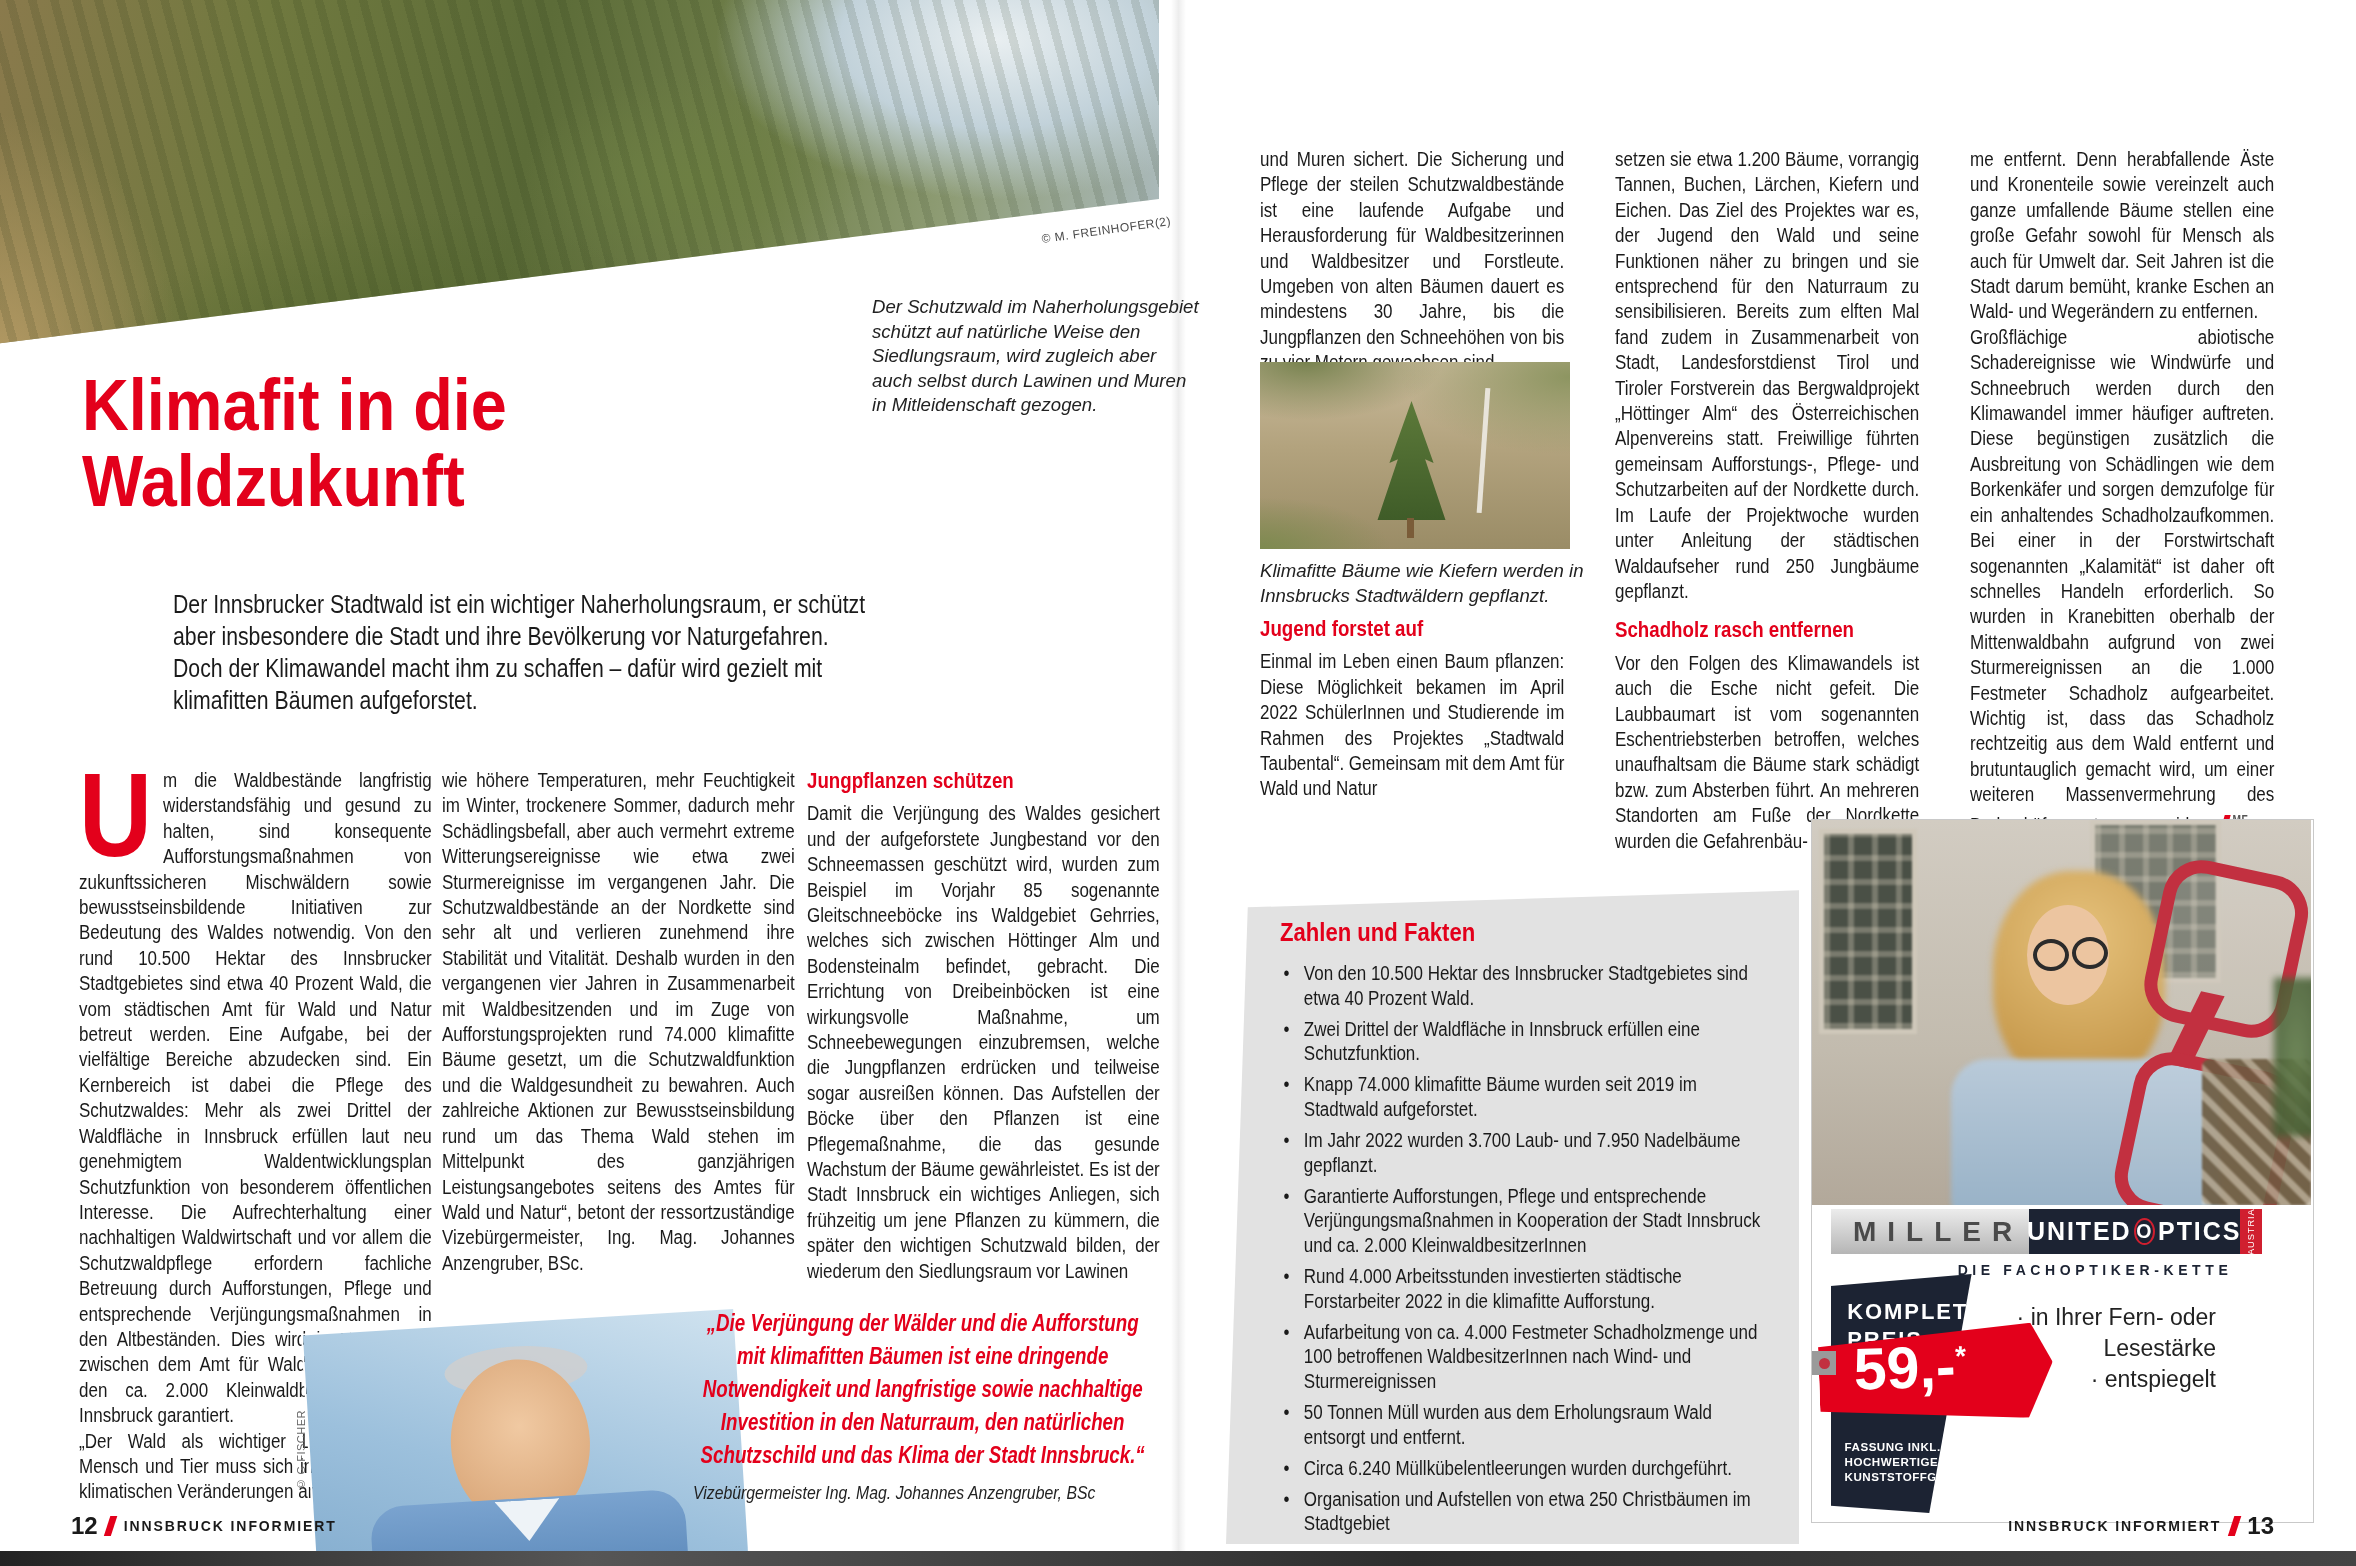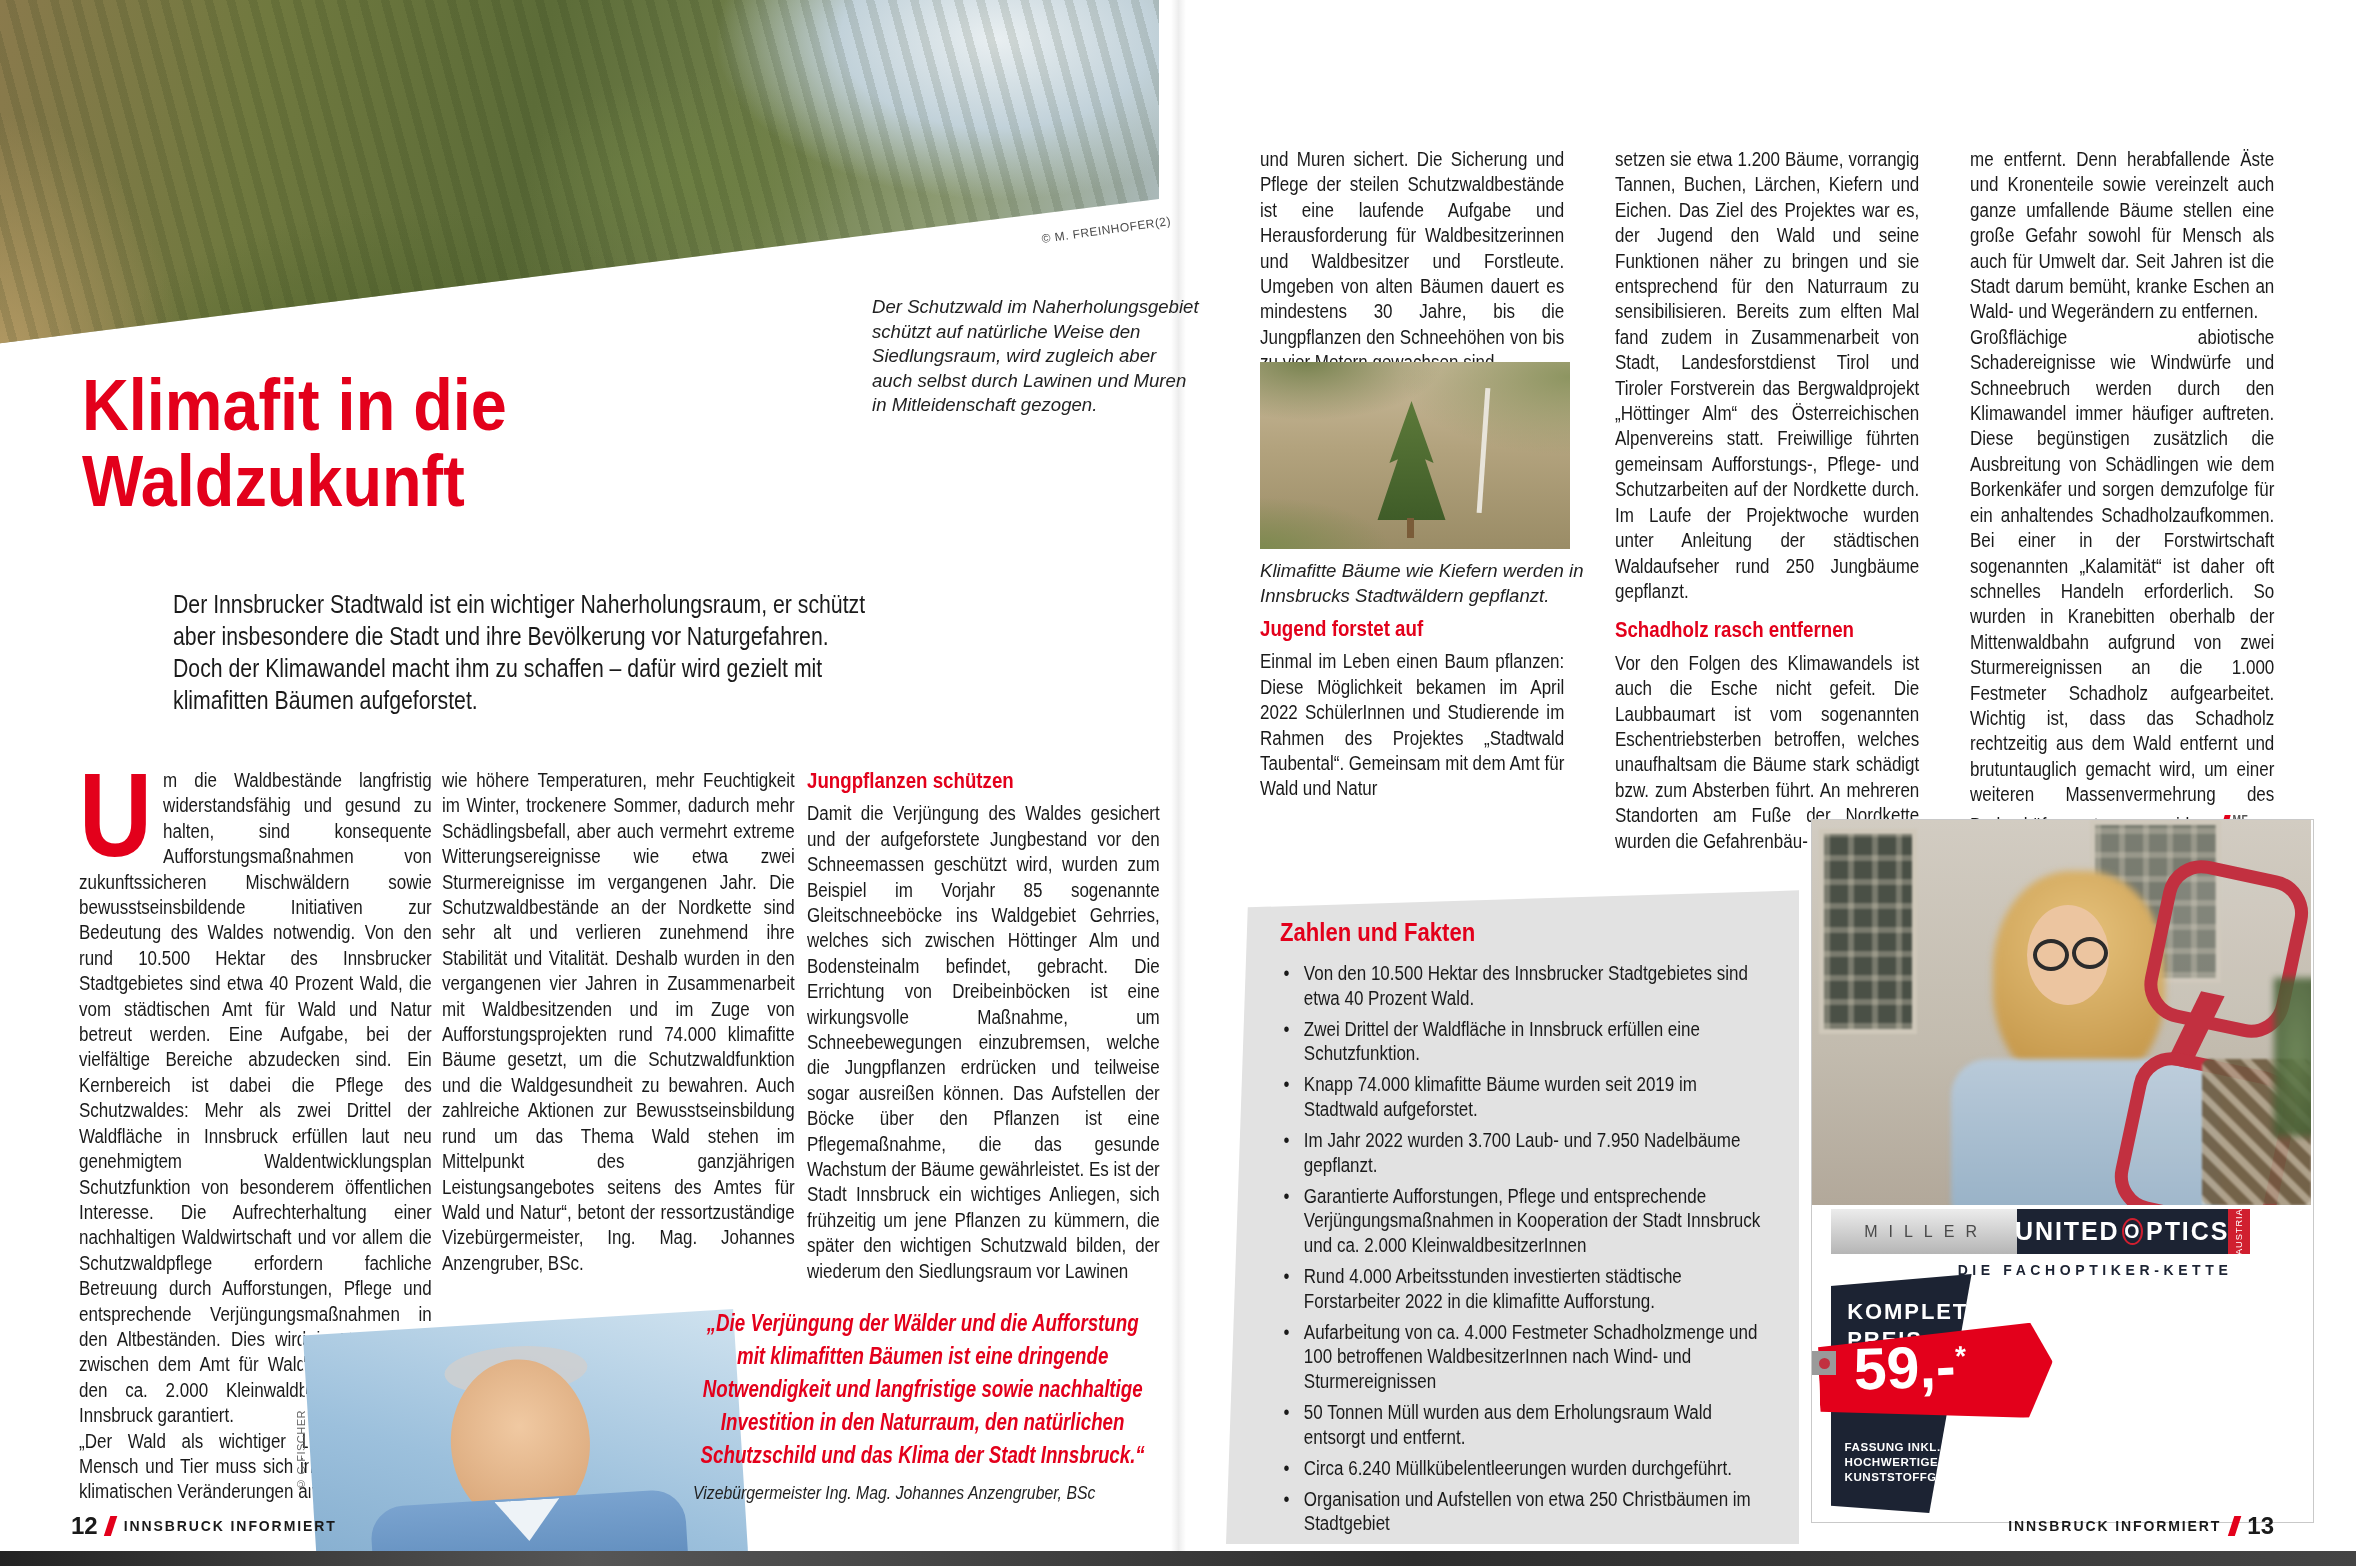--- a/index.html
+++ b/index.html
@@ -104,22 +104,22 @@
   .chairblob{position:absolute;left:390px;top:239px;width:109px;height:146px;border-radius:7.4px;background:#6d5b40;
     opacity:.9;filter:blur(0.9px);}
   .chairblob:after{content:"";position:absolute;inset:0;
     background:repeating-linear-gradient(45deg, rgba(240,230,210,.5) 0 7.4px, transparent 7.4px 18.6px);}
   .plantblob{position:absolute;left:462px;top:158px;width:45px;height:158px;
     background:radial-gradient(#5f7d4a,#40582f);filter:blur(3.7px);opacity:.85;}
   .ad-head{position:absolute;left:18.6px;top:158px;font-weight:700;font-size:35px;line-height:43px;
     letter-spacing:0.9px;color:#111;}
   .ad-head .red{color:#e3001b;}
   .ad-logobar{position:absolute;left:18.6px;top:389px;height:45px;display:flex;}
-  .logo-miller{width:181px;background:linear-gradient(180deg,#ececec,#b5b5b5);color:#4a4a4a;font-weight:400;
-    font-size:16px;letter-spacing:11px;display:flex;align-items:center;justify-content:center;padding-left:5px;}
+  .logo-miller{width:181px;background:linear-gradient(180deg,#ececec,#b5b5b5);color:#4a4a4a;font-weight:700;
+    font-size:28px;letter-spacing:11px;display:flex;align-items:center;justify-content:center;padding-left:17px;}
   .logo-united{width:211px;background:#1c2333;color:#fff;font-weight:700;font-size:25px;letter-spacing:1.9px;
     display:flex;align-items:center;justify-content:center;gap:1.9px;}
   .oring{display:inline-block;width:23px;height:23px;line-height:23px;border:2.8px solid #d01f2f;border-radius:50%;
     text-align:center;font-size:19.5px;margin:0 0.9px;}
   .logo-tab{width:22px;background:#d01f2f;color:#fff;font-size:9.3px;letter-spacing:0.9px;
     writing-mode:vertical-rl;transform:rotate(180deg);display:flex;align-items:center;justify-content:center;}
   .ad-tagline{position:absolute;left:130px;top:442px;width:306px;text-align:center;color:#1c2333;
     font-size:14px;letter-spacing:4.6px;font-weight:700;}
   .price-navy{position:absolute;left:18.6px;top:454px;width:141px;height:239px;background:#1c2333;
     clip-path:polygon(0 5%,100% 0,70% 100%,0 97%);}
@@ -263,20 +263,24 @@
         <div>KOMPLETT</div>
         <div>PREIS</div>
       </div>
       <div class="price-sub">FASSUNG INKL. HOCHWERTIGER KUNSTSTOFFGLÄSER</div>
     </div>
     <div class="price-red">
       <div class="num"><span>59,-</span><sup>*</sup></div>
     </div>
     <div class="stamp"></div>
     <div class="offer">
+      <ul class="offer-points">
+        <li>in Ihrer Fern- oder Lesestärke</li>
+        <li>entspiegelt</li>
+      </ul>
 
     </div>
   </div>
 
   <div class="abs footer f-left">
     <span class="pagenum">12</span>
     <span class="redmark"></span>
     <span class="f-label">INNSBRUCK INFORMIERT</span>
   </div>
   <div class="abs footer f-right">

